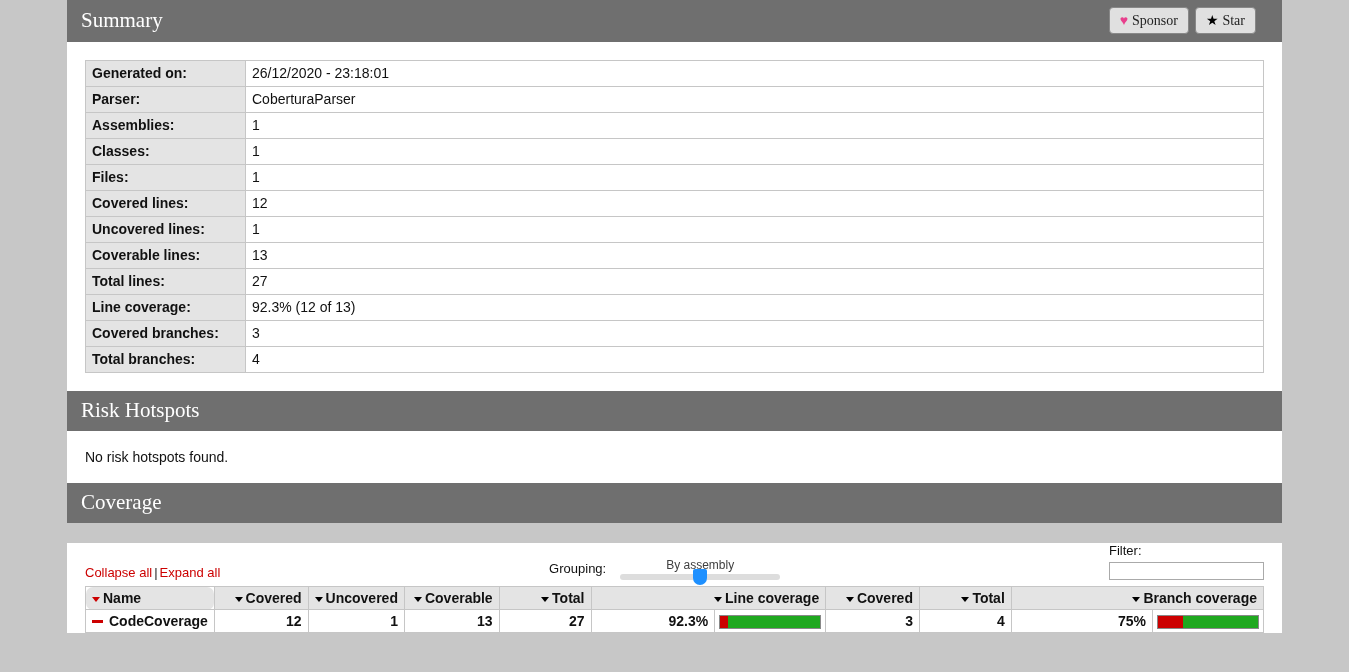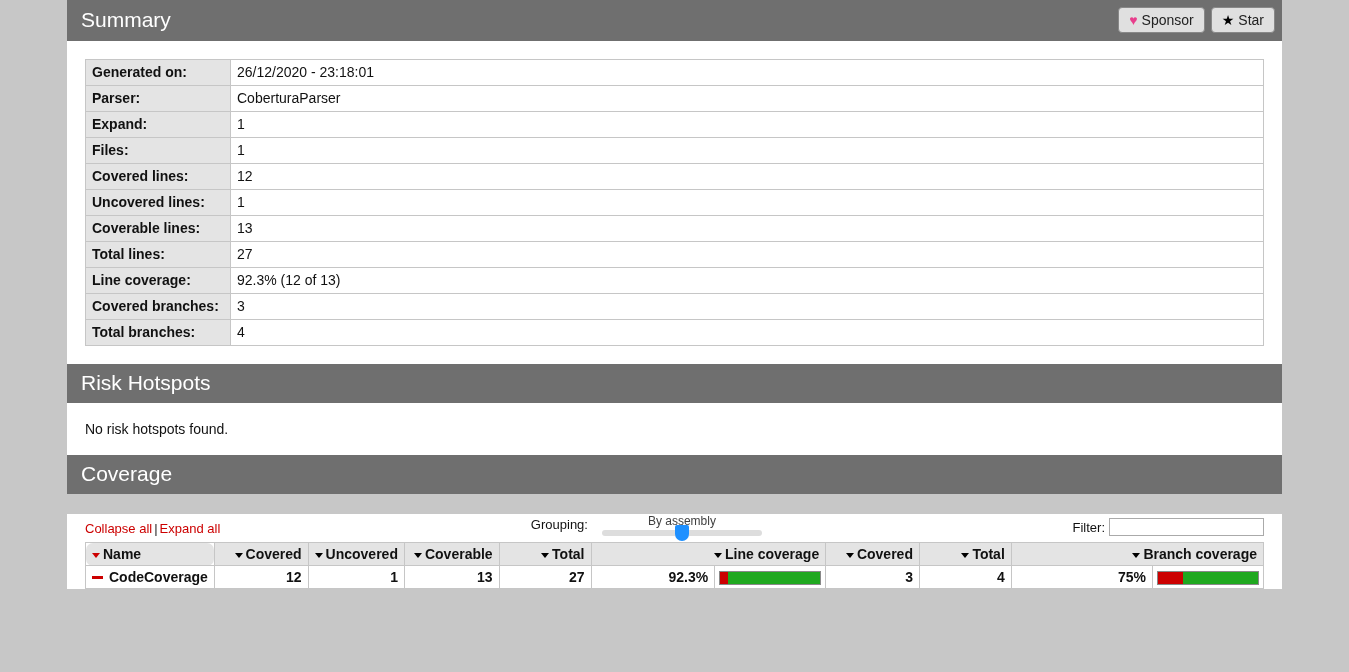--- a/index.html
+++ b/index.html
@@ -13,24 +13,24 @@
   .page {
     width: 1215px;
     margin: 0 auto;
   }
   .card {
     background: #fff;
   }
   .section-header {
     background: #6f6f6f;
     color: #fff;
-    font-family: Liberation Sans, sans-serif;
+    font-family: Liberation Serif, serif;
     font-weight: 300;
     font-size: 21px;
-    padding: 7px 7px 8px 14px;
+    padding: 7px 26px 8px 14px;
     display: flex;
     align-items: center;
     justify-content: space-between;
   }
   .header-buttons { display:flex; gap:6px; }
   .btn {
     background: #E0E0E0;
     border: 1px solid #888;
     border-radius: 4px;
     padding: 4px 10px;
@@ -52,21 +52,21 @@
   table.overview th, table.overview td {
     border: 1px solid #c6c6c6;
     padding: 2px 6px;
     text-align: left;
     font-size: 14px;
     line-height: 1.5;
   }
   table.overview th {
     background: #e4e4e4;
     font-weight: bold;
-    width: 145px;
+    width: 160px;
     white-space: nowrap;
   }
   .body-block { padding: 18px; }
   .controls-row {
     display: flex;
     align-items: flex-end;
     justify-content: space-between;
     padding: 0 18px 6px 18px;
     margin-top: 20px;
   }
@@ -83,21 +83,21 @@
   .slider-caption { font-size: 12px; color: #404040; margin-bottom: 2px; }
   .slider {
     width: 160px; height: 6px; background: #ddd;
     border-radius: 3px; position: relative;
   }
   .slider .thumb {
     position: absolute; left: 50%; top: -5px; transform: translateX(-50%);
     width: 14px; height: 16px; background:#1e90ff;
     border-radius: 2px 2px 7px 7px;
   }
-  .filter { font-size: 13px; display:flex; align-items:center; gap:4px; }
+  .filter { font-size: 13px; display:flex; align-items:flex-start; gap:4px;flex-direction:column; }
   .filter input {
     border: 1px solid #aaa; height: 18px; width: 155px; font-size:12px; padding:0 3px;
   }
   table.coverage {
     width: calc(100% - 36px);
     margin: 0 18px 18px 18px;
     border-collapse: collapse;
     border: 1px solid #c6c6c6;
     font-size: 14px;
   }
@@ -166,21 +166,25 @@
       <tbody id="summary-rows">
           <tr>
             <th>Generated on:</th>
             <td>26/12/2020 - 23:18:01</td>
           </tr>
           <tr>
             <th>Parser:</th>
             <td>CoberturaParser</td>
           </tr>
           <tr>
-            <th>Expand:</th>
+            <th>Assemblies:</th>
+            <td>1</td>
+          </tr>
+          <tr>
+            <th>Classes:</th>
             <td>1</td>
           </tr>
           <tr>
             <th>Files:</th>
             <td>1</td>
           </tr>
           <tr>
             <th>Covered lines:</th>
             <td>12</td>
           </tr>

